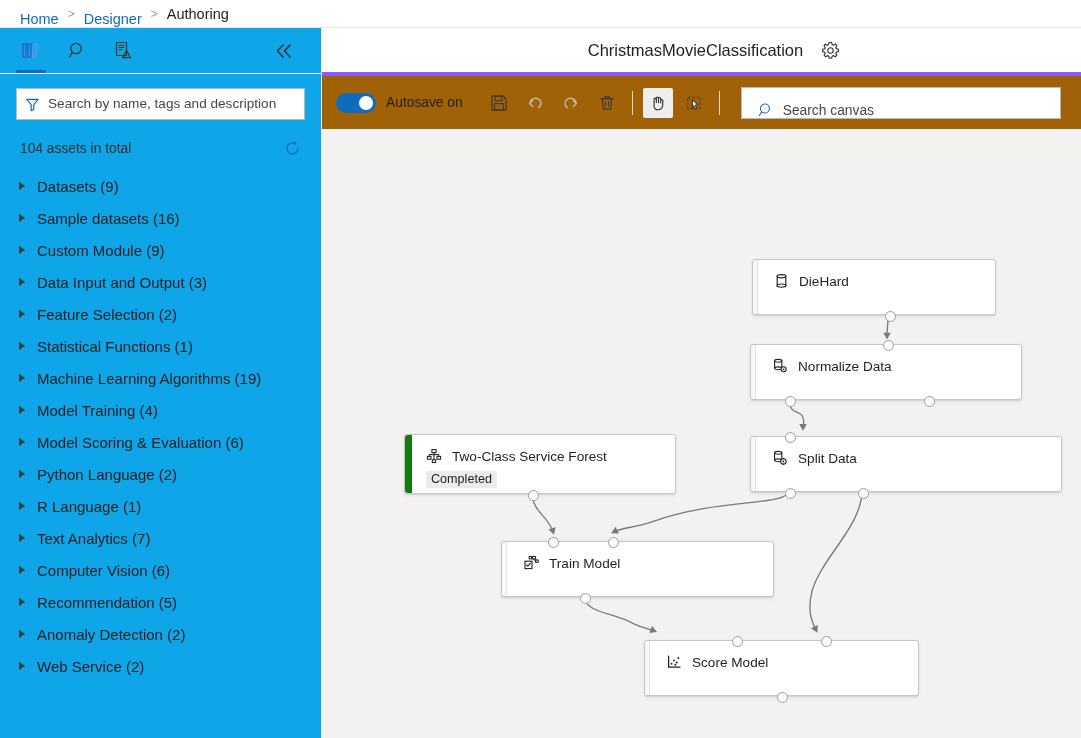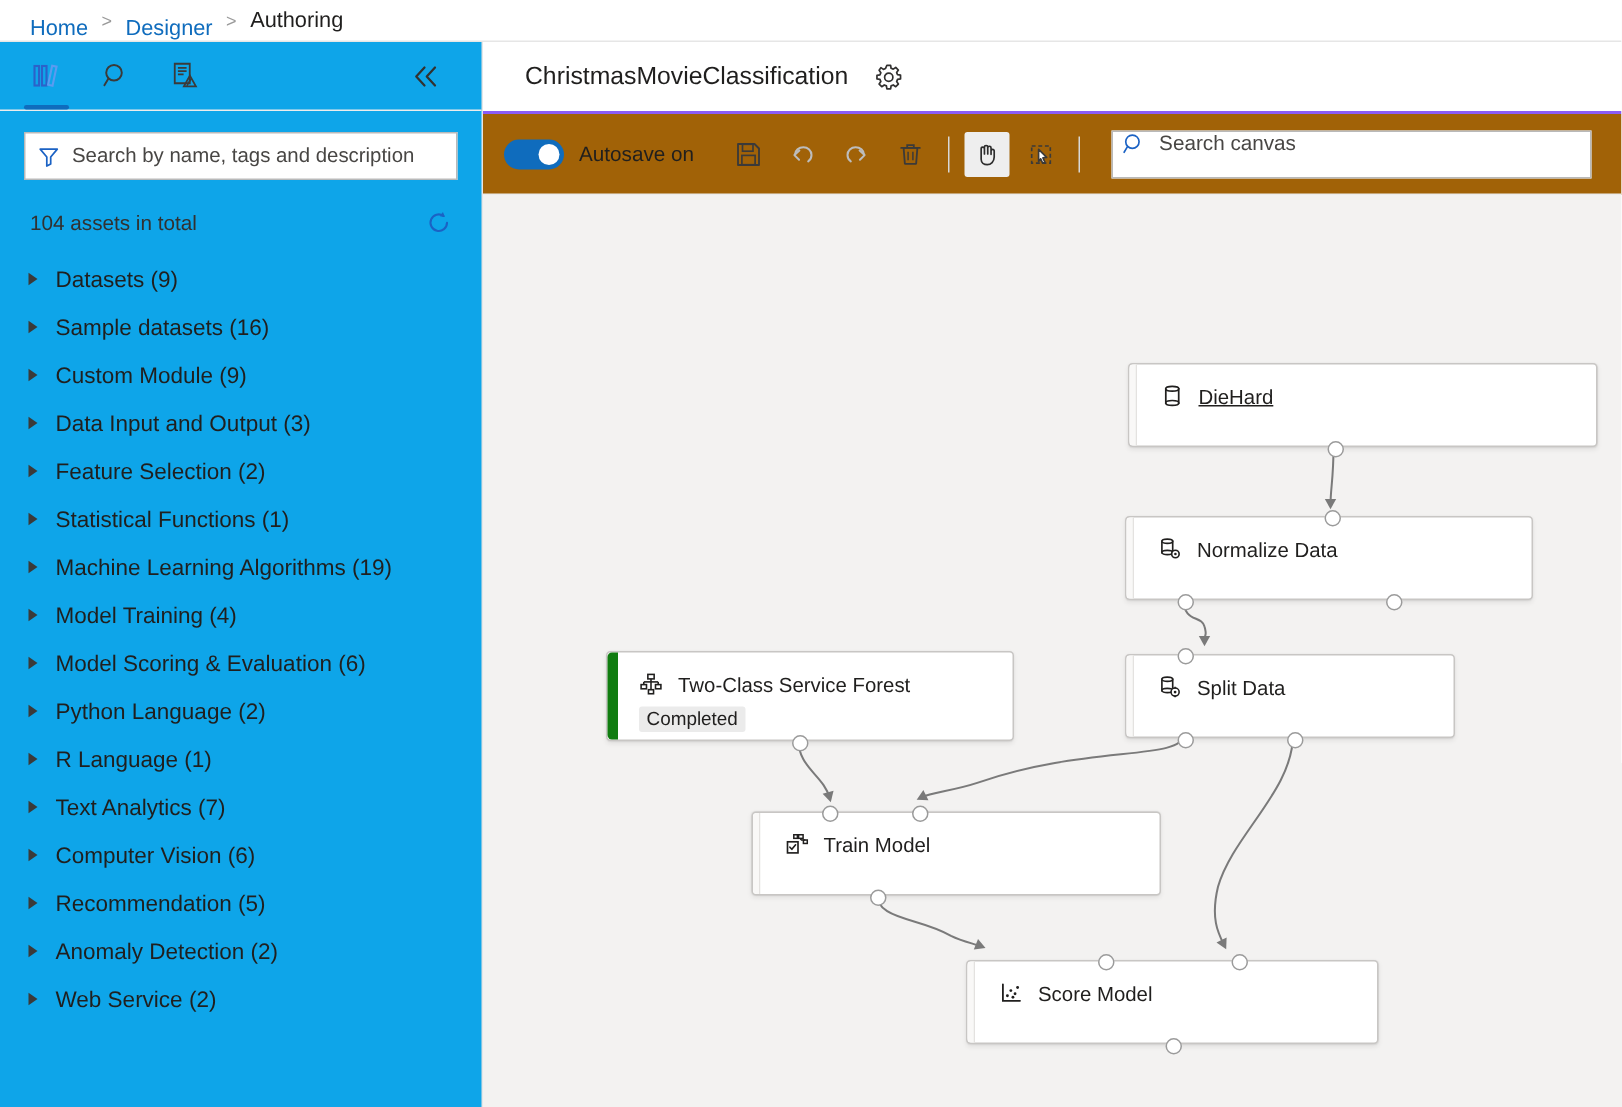--- a/index.html
+++ b/index.html
@@ -113,22 +113,23 @@
     flex: 0 0 auto;
   }
   .cat-label { white-space: nowrap; }
 
   
   .right-panel { flex: 1; display: flex; flex-direction: column; min-width: 0; background:#fff; }
   .pipeline-header {
     height: 48px; min-height: 48px;
     display: flex; align-items: center;
     padding-left: 28px;
-    border-bottom: 2px solid #8b5cf6;
+    border-bottom: 4px solid #8b5cf6;
     gap: 14px;
+    justify-content: center;
   }
   .pipeline-title { font-size: 16.5px; color: #201f1e; }
   .gear-btn { width: 26px; height: 26px; display:flex; align-items:center; justify-content:center; cursor:pointer; }
 
   .toolbar {
     height: 54px; min-height: 54px;
     display: flex; align-items: center;
     padding-left: 14px;
     gap: 0px;
     border-bottom: 1px solid #ececec;
@@ -158,22 +159,22 @@
     margin: 0 3px;
     flex: 0 0 auto;
   }
   .tb-btn.active { background: #eeeeee; }
   .tb-sep { width: 1px; height: 24px; background: #d8d8d8; margin: 0 7px; flex: 0 0 auto; }
   .canvas-search {
     margin-left: 14px;
     width: 320px; height: 32px;
     border: 1px solid #b9b9b9;
     background: #fff;
-    display: flex; align-items: flex-start;
-    padding: 0 6px; gap: 9px;
+    display: flex; align-items: flex-end;
+    padding: 0 16px; gap: 9px;
     flex: 0 0 auto;
   }
   .canvas-search .ph { font-size: 13.8px; color: #484644; }
 
   .canvas {
     flex: 1;
     position: relative;
     background: #f3f2f1;
     overflow: hidden;
   }
@@ -537,21 +538,21 @@
 
           <path d="M210,365 C210,385 227,390 231,405" fill="none" stroke="#7a7a7a" stroke-width="1.35" marker-end="url(#arw)"></path>
 
           <path d="M467,363 C467,380 400,370 330,395 C312,401 300,401 292,405" fill="none" stroke="#7a7a7a" stroke-width="1.35" marker-end="url(#arw)"></path>
 
           <path d="M262,468 C262,488 290,485 312,498 C320,502 327,503 332,505" fill="none" stroke="#7a7a7a" stroke-width="1.35" marker-end="url(#arw)"></path>
 
           <path d="M540,363 C540,400 500,430 490,465 C485,486 490,496 494,504" fill="none" stroke="#7a7a7a" stroke-width="1.35" marker-end="url(#arw)"></path>
         </svg>
 
-        <div class="node" style="left:430px; top:112px; width:313px; height:56px;text-decoration:underline;">
+        <div class="node" style="left:430px; top:129px; width:244px; height:56px;">
           <div class="node-inner">
             <div class="node-left-accent"></div>
             <div class="node-title-row">
               <span>
                 <svg width="15" height="16" viewBox="0 0 15 16">
                   <path d="M3.2 3.2 h8.6 v9.6 h-8.6 z" fill="none" stroke="#201f1e" stroke-width="1.15"></path>
                   <ellipse cx="7.5" cy="3.2" rx="4.3" ry="1.6" fill="#fff" stroke="#201f1e" stroke-width="1.15"></ellipse>
                   <ellipse cx="7.5" cy="12.6" rx="4.3" ry="1.6" fill="#fff" stroke="#201f1e" stroke-width="1.15"></ellipse>
                 </svg>
               </span>
@@ -575,21 +576,21 @@
                 </svg>
               </span>
               <span class="node-title">Normalize Data</span>
             </div>
           </div>
           <div class="port" style="left:132px; top:-5.5px;"></div>
           <div class="port" style="left:34px; top:50.5px;"></div>
           <div class="port" style="left:173px; top:50.5px;"></div>
         </div>
 
-        <div class="node" style="left:428px; top:306px; width:220px; height:56px;">
+        <div class="node" style="left:428px; top:306px; width:312px; height:56px;">
           <div class="node-inner">
             <div class="node-left-accent"></div>
             <div class="node-title-row">
               <span>
                 <svg width="16" height="16" viewBox="0 0 16 16">
                   <path d="M2.6 2.8 h7.2 v7.6 h-7.2 z" fill="none" stroke="#201f1e" stroke-width="1.1"></path>
                   <ellipse cx="6.2" cy="2.8" rx="3.6" ry="1.4" fill="#fff" stroke="#201f1e" stroke-width="1.1"></ellipse>
                   <ellipse cx="6.2" cy="10.3" rx="3.6" ry="1.4" fill="#fff" stroke="#201f1e" stroke-width="1.1"></ellipse>
                   <circle cx="11.4" cy="11.4" r="2.7" fill="#fff" stroke="#201f1e" stroke-width="1.05"></circle>
                   <circle cx="11.4" cy="11.4" r="0.9" fill="#201f1e"></circle>

